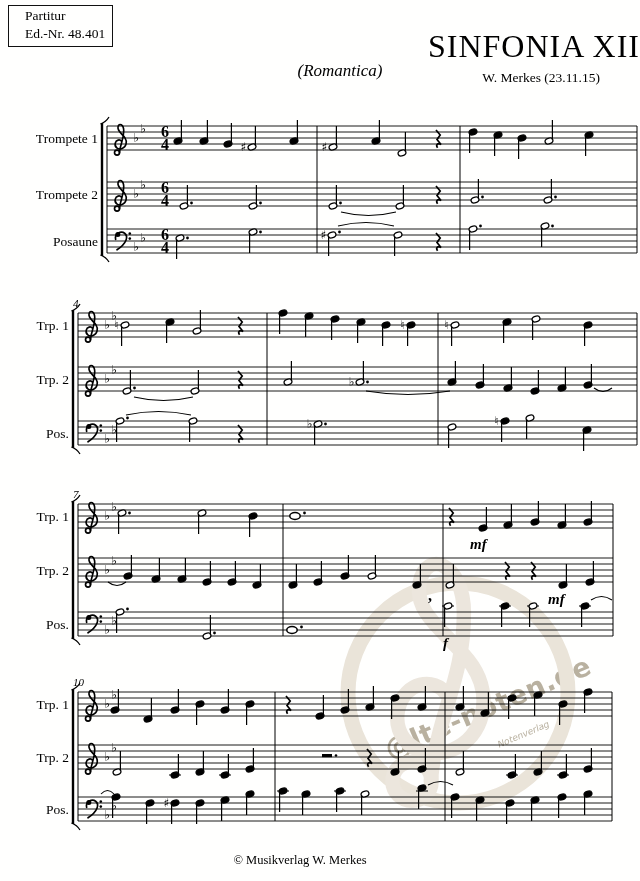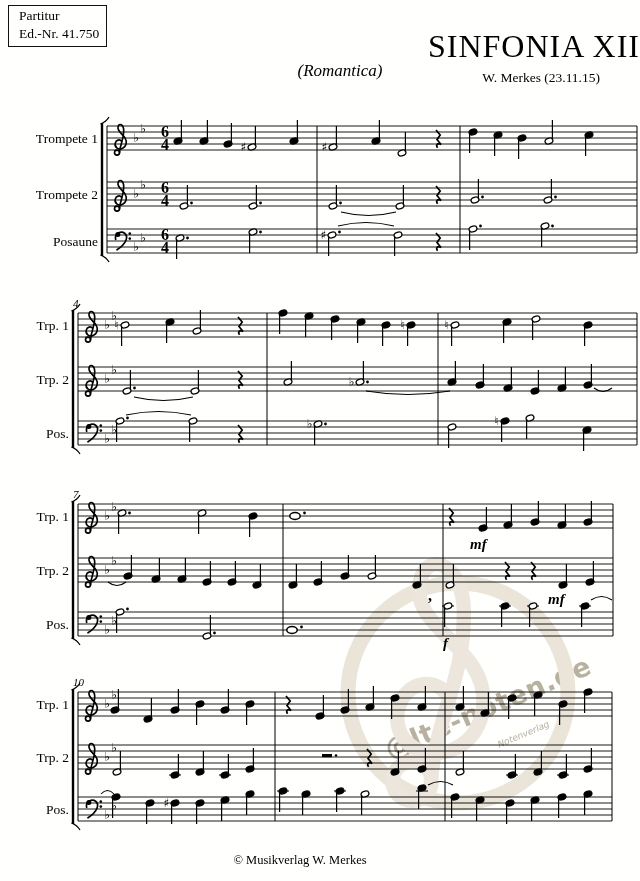--- a/index.html
+++ b/index.html
@@ -1,18 +1,18 @@
 <!DOCTYPE html>
 <html><head>
 <meta charset="utf-8">
 <style>
   html,body{margin:0;padding:0;background:#fff;}
   .sheet{position:relative;width:640px;height:881px;background:#fffffe;overflow:hidden;
          font-family:"Liberation Serif",serif;color:#000;}
-  .edbox{position:absolute;left:8px;top:5px;border:1.5px solid #111;padding:1px 7px 3px 10px;
+  .edbox{position:absolute;left:8px;top:5px;border:1.5px solid #111;padding:1px 7px 3px 16px;
          font-size:13.5px;line-height:1.35;}
   .title{position:absolute;left:40px;top:28px;width:600px;text-align:right;
          font-size:32px;letter-spacing:1px;}
   .subtitle{position:absolute;left:40px;top:61px;width:600px;text-align:center;font-size:17px;font-style:italic;}
   .composer{position:absolute;right:40px;top:70px;font-size:13.5px;}
   .footer{position:absolute;left:0;top:853px;width:600px;text-align:center;font-size:12.5px;}
   .wm-text{position:absolute;left:386px;top:735px;font-family:"DejaVu Sans",sans-serif;
            font-weight:bold;font-size:27px;letter-spacing:.5px;white-space:nowrap;
            transform:rotate(-23deg);transform-origin:left center;}
   .wm-caption{position:absolute;left:498px;top:740px;font-style:italic;font-size:9px;
@@ -26,21 +26,21 @@
   .tsig{font:bold 16px "Liberation Serif",serif;text-anchor:middle;}
   .acc{font:12px "DejaVu Sans",sans-serif;text-anchor:middle;}
   .mark{font:bold 16px "Liberation Serif",serif;}
 </style>
 </head>
 <body>
 
 <div class="sheet">
   <div class="edbox">
     <div>Partitur</div>
-    <div>Ed.-Nr. 41.750</div>
+    <div>Ed.-Nr. 48.401</div>
   </div>
   <div class="title">SINFONIA XII</div>
   <div class="subtitle">(Romantica)</div>
   <div class="composer">W. Merkes (23.11.15)</div>
 
   <div class="wm-text" style="color: rgb(185, 177, 160);">@lte-noten.de</div>
   <div class="wm-caption" style="color: rgb(185, 177, 160);">Notenverlag</div>
 
   <svg id="score-svg" width="640" height="881" viewBox="0 0 640 881">
     <g id="wm-logo">

